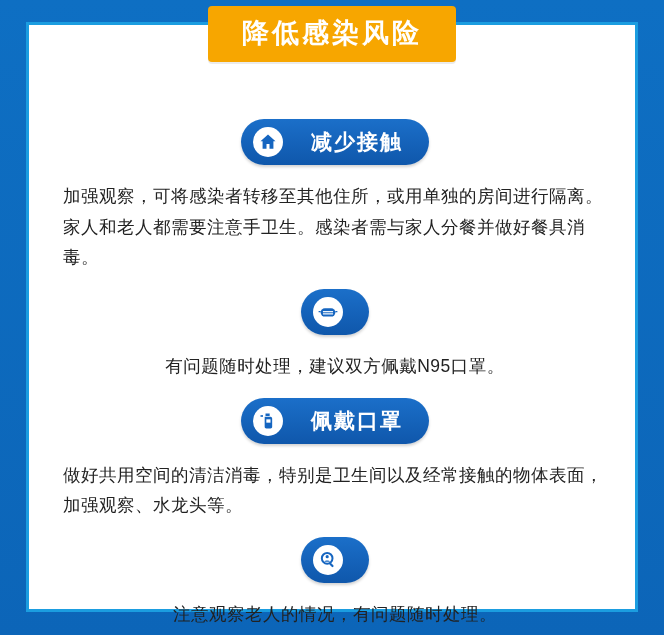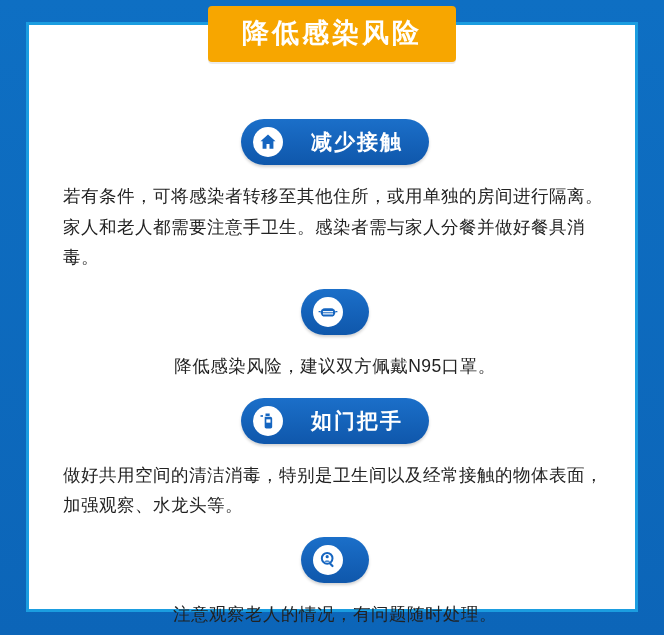--- a/index.html
+++ b/index.html
@@ -113,48 +113,48 @@
       <div class="pill-wrap">
         <div class="pill">
           <span class="pill-icon">
             <svg width="20" height="20" viewBox="0 0 24 24" aria-hidden="true">
               <path d="M12 3 L21 11 H18.5 V20 H13.8 V14.5 H10.2 V20 H5.5 V11 H3 Z" fill="#1565c0"></path>
             </svg>
           </span>
           <span class="pill-label">减少接触</span>
         </div>
       </div>
-      <p class="para">若有条件，可将感染者转移至其他住所，或用单独的房间进行隔离。家人和老人都需要注意手卫生。感染者需与家人分餐并做好餐具消毒。</p>
+      <p class="para">加强观察，可将感染者转移至其他住所，或用单独的房间进行隔离。家人和老人都需要注意手卫生。感染者需与家人分餐并做好餐具消毒。</p>
 
       <div class="pill-wrap">
         <div class="pill">
           <span class="pill-icon">
             <svg width="22" height="22" viewBox="0 0 24 24" aria-hidden="true">
               <rect x="4" y="8" width="16" height="9" rx="4.5" fill="#1565c0"></rect>
               <rect x="6.5" y="11" width="11" height="1.3" fill="#ffffff"></rect>
               <rect x="6.5" y="13.4" width="11" height="1.3" fill="#ffffff"></rect>
               <rect x="1.6" y="11" width="2.6" height="1.4" rx="0.7" fill="#1565c0"></rect>
               <rect x="19.8" y="11" width="2.6" height="1.4" rx="0.7" fill="#1565c0"></rect>
             </svg>
           </span>
         </div>
       </div>
-      <p class="para center">降低感染风险，建议双方佩戴N95口罩。</p>
+      <p class="para center">有问题随时处理，建议双方佩戴N95口罩。</p>
 
       <div class="pill-wrap">
         <div class="pill">
           <span class="pill-icon">
             <svg width="20" height="20" viewBox="0 0 24 24" aria-hidden="true">
               <path d="M9 3 H14 V6 H9 Z" fill="#1565c0"></path>
               <path d="M8 7 H15 C16.2 7 17 8 17 9.3 V19 C17 20.2 16.2 21 15 21 H10 C8.8 21 8 20.2 8 19 Z" fill="#1565c0"></path>
               <rect x="10" y="10" width="5" height="4" fill="#ffffff"></rect>
               <path d="M6 5 H3 V7 H6 Z" fill="#1565c0"></path>
             </svg>
           </span>
-          <span class="pill-label">如门把手</span>
+          <span class="pill-label">佩戴口罩</span>
         </div>
       </div>
       <p class="para">做好共用空间的清洁消毒，特别是卫生间以及经常接触的物体表面，加强观察、水龙头等。</p>
 
       <div class="pill-wrap">
         <div class="pill">
           <span class="pill-icon">
             <svg width="20" height="20" viewBox="0 0 24 24" aria-hidden="true">
               <circle cx="11" cy="10" r="6.4" fill="none" stroke="#1565c0" stroke-width="2.4"></circle>
               <circle cx="11" cy="8" r="1.9" fill="#1565c0"></circle>

